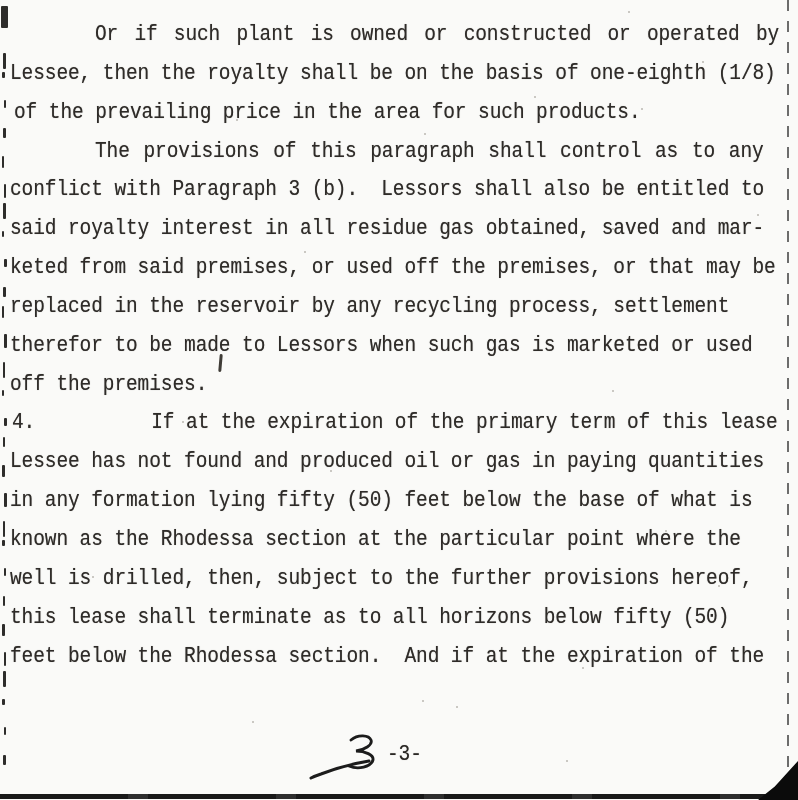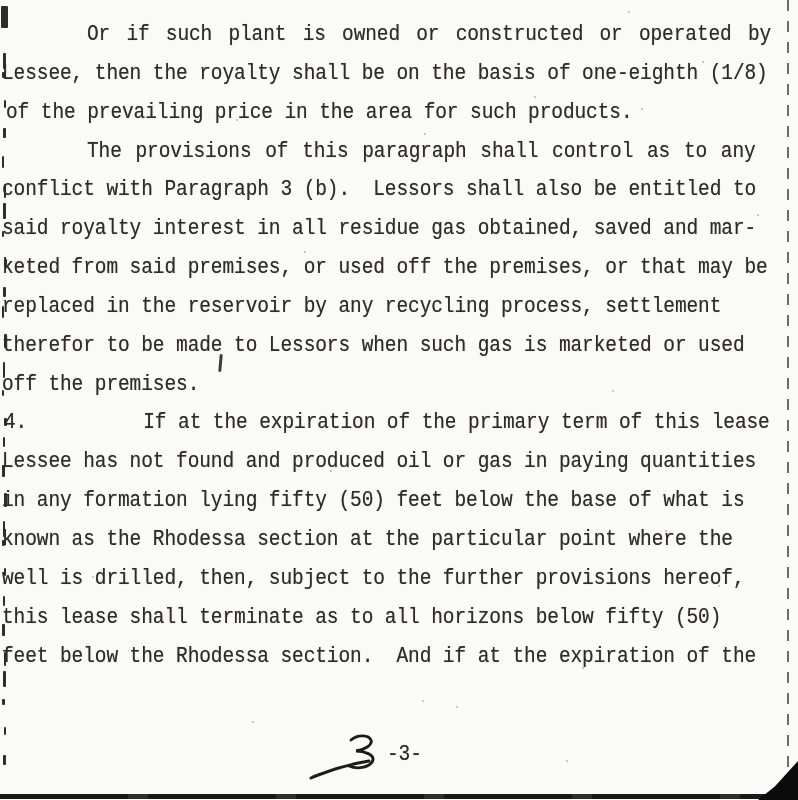--- a/index.html
+++ b/index.html
@@ -3,21 +3,21 @@
 <meta charset="utf-8">
 <style>
   html,body{margin:0;padding:0;}
   body{
     width:798px;height:800px;overflow:hidden;position:relative;
     background:#fafaf8;
     font-family:"Liberation Mono","DejaVu Sans Mono",monospace;
   }
   .page{position:absolute;inset:0;}
   .text-block{
-    position:absolute;left:2px;top:13px;width:788px;
+    position:absolute;left:10px;top:13px;width:788px;
     font-size:19.5px;line-height:38.85px;letter-spacing:-0.1px;
     color:#2e2b28;white-space:pre;
   }
   .tline{
     height:38.85px;
     transform:scaleY(1.14);transform-origin:0 0;
     text-shadow:0 0 0.7px rgba(46,43,40,0.55);
   }
   .pen-mark{
     position:absolute;left:219px;top:354px;width:2.5px;height:18px;

